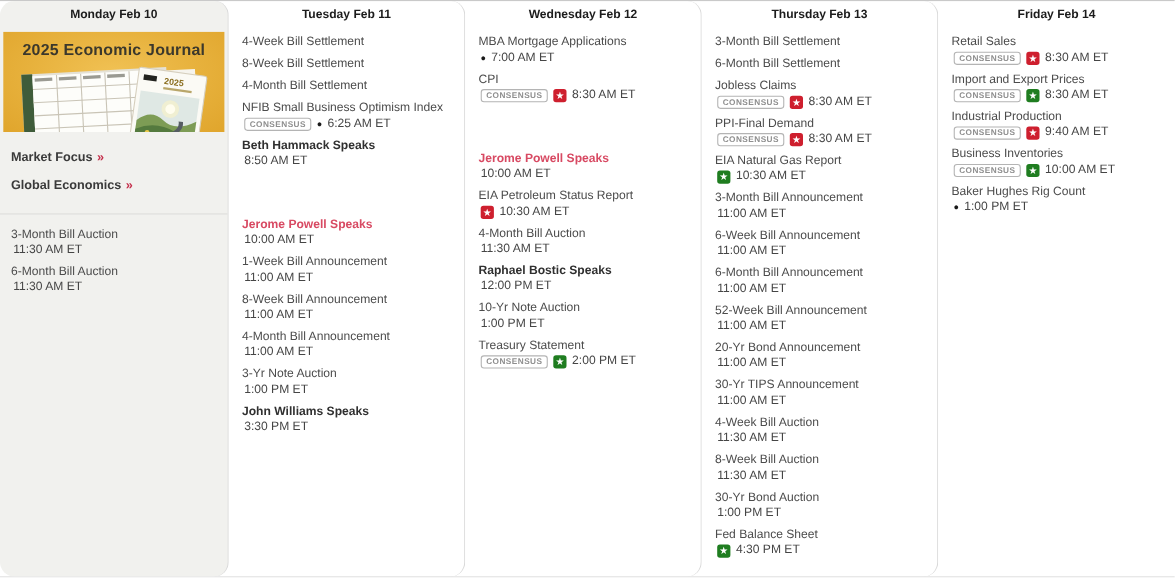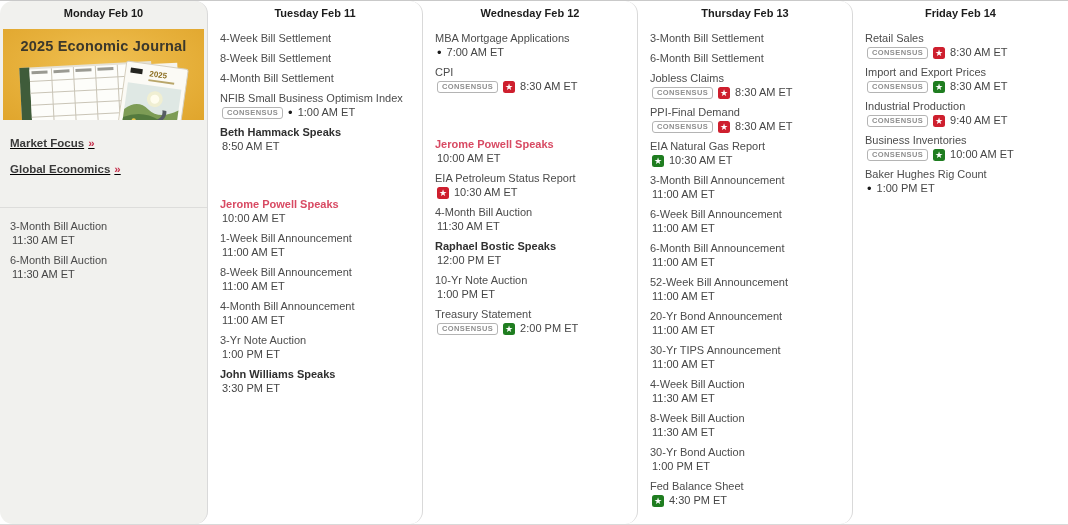--- a/index.html
+++ b/index.html
@@ -18,26 +18,26 @@
     font-size:11px; font-weight:bold; color:#1c1c1c;
   }
   
   .promo {
     margin:6px 3px 0 3px; height:91px; cursor:pointer; overflow:hidden; text-align:center;
     background:radial-gradient(ellipse at 50% 42%, #f1c255 0%, #e7b13c 55%, #e0a52c 100%);
   }
   .promo-title { font-size:14.5px; font-weight:bold; color:#3b382c; margin-top:9px; letter-spacing:.2px; }
   .promo-art { margin-top:1px; }
   
-  .links { padding:17px 0 2px 10px;text-decoration:underline; }
+  .links { padding:17px 0 2px 10px; }
   .link { font-size:11.5px; font-weight:bold; color:#3a3a3a; margin-bottom:14px; cursor:pointer; }
   .link .arrow { color:#c5304c; margin-left:4px; font-size:11.5px; }
   
   .events { padding:9px 6px 0 12px; }
-  .mon .events { border-top:1px solid #dddddb; margin-top:16px; padding-top:12px; padding-left:10px; }
+  .mon .events { border-top:1px solid #dddddb; margin-top:3px; padding-top:12px; padding-left:10px; }
   .event { margin-bottom:7px; }
   .event-title { font-size:11px; line-height:13px; color:#4c4c4c; cursor:pointer; }
   .event-title.bold { font-weight:bold; color:#303030; }
   .event-title.red  { font-weight:bold; color:#d84a63;margin-top:45px; }
   .event-detail {
     font-size:11px; line-height:13px; color:#454545;
     display:flex; align-items:center; gap:5px; padding-left:2px; margin-top:1px;
   }
   .badge {
     font-size:7.5px; font-weight:bold; color:#8e8e8e; letter-spacing:.4px;
@@ -150,21 +150,21 @@
           <div class="event-title">8-Week Bill Settlement</div>
         </div>
         <div class="event">
           <div class="event-title">4-Month Bill Settlement</div>
         </div>
         <div class="event">
           <div class="event-title">NFIB Small Business Optimism Index</div>
           <div class="event-detail">
             <span class="badge">CONSENSUS</span>
             <span class="marker bullet">•</span>
-            <span class="time">1:00 AM ET</span>
+            <span class="time">6:25 AM ET</span>
           </div>
         </div>
         <div class="event">
           <div class="event-title bold">Beth Hammack Speaks</div>
           <div class="event-detail">
             <span class="time">8:50 AM ET</span>
           </div>
         </div>
         <div class="event">
           <div class="event-title red">Jerome Powell Speaks</div>

